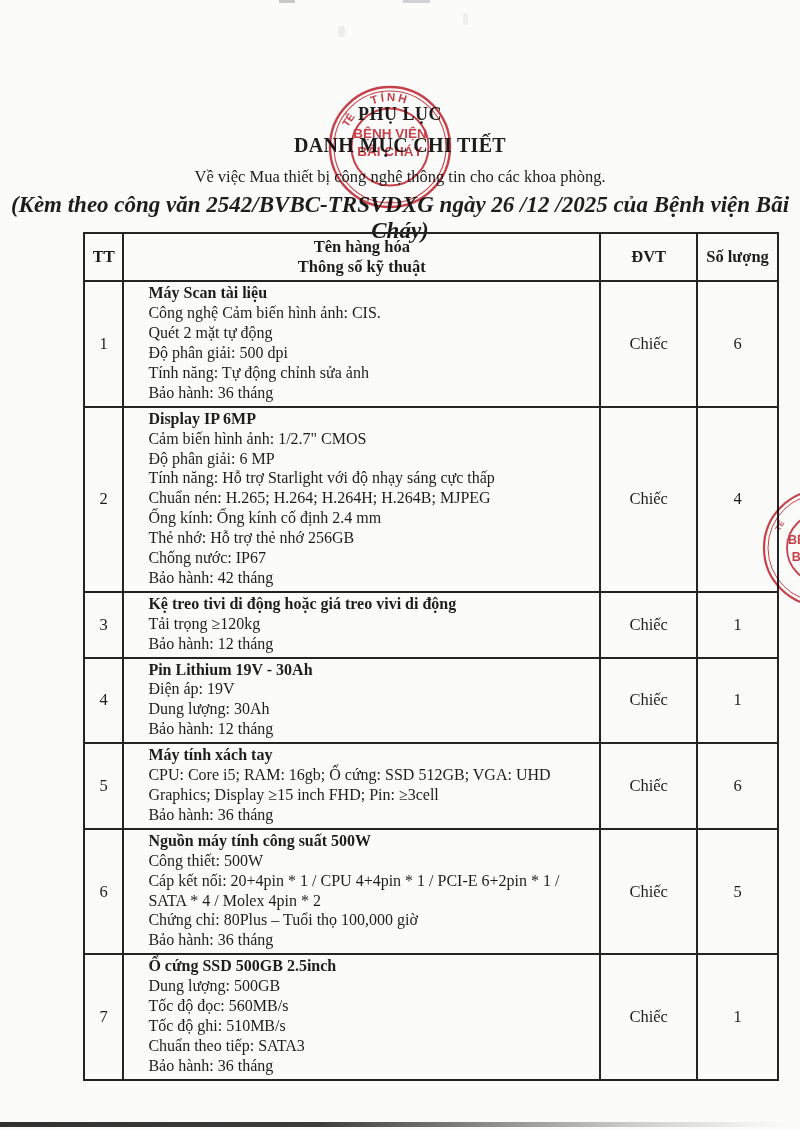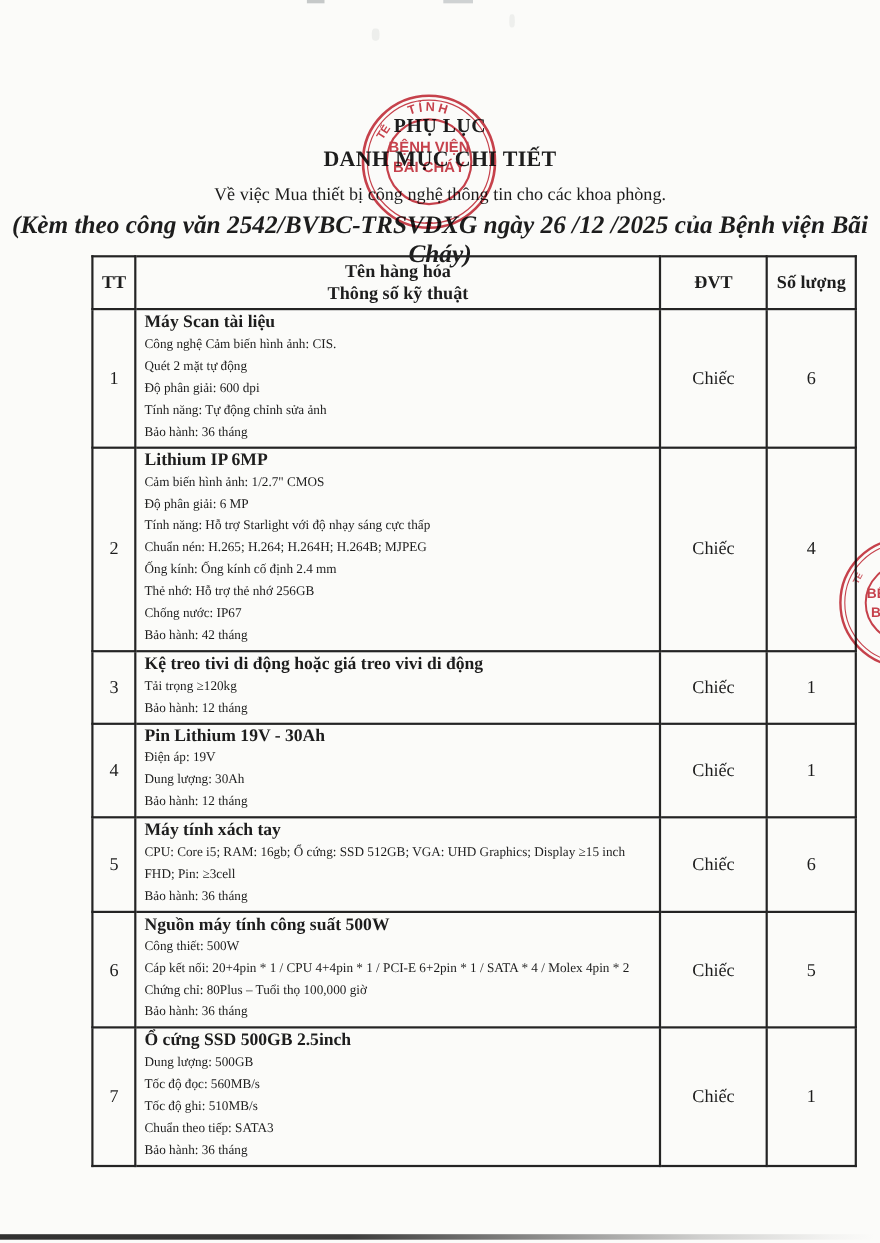--- a/index.html
+++ b/index.html
@@ -23,23 +23,23 @@
     position:absolute; top:232px; left:83px; width:696px;
     border-collapse:collapse; table-layout:fixed;
   }
   .items th, .items td { border:2px solid var(--line); vertical-align:middle; }
   .items th { font-size:16.5px; font-weight:bold; padding:3px 2px; line-height:1.22; }
   .col-tt   { width:37px; }
   .col-spec { width:448px; }
   .col-unit { width:91px; }
   .col-qty  { width:76px; }
   td.c-tt, td.c-unit, td.c-qty { text-align:center; font-size:16.5px; }
-  td.c-spec { padding:1px 8px 3px 7px; }
+  td.c-spec { padding:1px 8px 3px 24px; }
   .item-name { font-weight:bold; font-size:16px; line-height:19.9px; }
-  .spec-line { font-size:12px; line-height:19.9px; }
+  .spec-line { font-size:16px; line-height:19.9px; }
 
   
   .stamp { position:absolute; mix-blend-mode:multiply; opacity:.92; }
   .stamp-top   { left:327px; top:84px;  width:126px; height:126px; }
   .stamp-right { left:760px; top:486px; width:124px; height:124px; }
   .stamp circle { fill:none; stroke:var(--stamp-red); }
   .stamp text {
     fill:var(--stamp-red);
     font-family:"Liberation Sans","DejaVu Sans",sans-serif;
     font-weight:bold;
@@ -92,32 +92,32 @@
       <th>Số lượng</th>
     </tr>
   </thead>
   <tbody>
   <tr>
     <td class="c-tt">1</td>
     <td class="c-spec">
       <div class="item-name">Máy Scan tài liệu</div>
     <div class="spec-line">Công nghệ Cảm biến hình ảnh: CIS.</div>
           <div class="spec-line">Quét 2 mặt tự động</div>
-          <div class="spec-line">Độ phân giải: 600 dpi</div>
+          <div class="spec-line">Độ phân giải: 500 dpi</div>
           <div class="spec-line">Tính năng: Tự động chỉnh sửa ảnh</div>
           <div class="spec-line">Bảo hành: 36 tháng</div>
         </td>
     <td class="c-unit">Chiếc</td>
     <td class="c-qty">6</td>
   </tr>
 
   <tr>
     <td class="c-tt">2</td>
     <td class="c-spec">
-      <div class="item-name">Lithium IP 6MP</div>
+      <div class="item-name">Display IP 6MP</div>
     <div class="spec-line">Cảm biến hình ảnh: 1/2.7" CMOS</div>
           <div class="spec-line">Độ phân giải: 6 MP</div>
           <div class="spec-line">Tính năng: Hỗ trợ Starlight với độ nhạy sáng cực thấp</div>
           <div class="spec-line">Chuẩn nén: H.265; H.264; H.264H; H.264B; MJPEG</div>
           <div class="spec-line">Ống kính: Ống kính cố định 2.4 mm</div>
           <div class="spec-line">Thẻ nhớ: Hỗ trợ thẻ nhớ 256GB</div>
           <div class="spec-line">Chống nước: IP67</div>
           <div class="spec-line">Bảo hành: 42 tháng</div>
         </td>
     <td class="c-unit">Chiếc</td>

